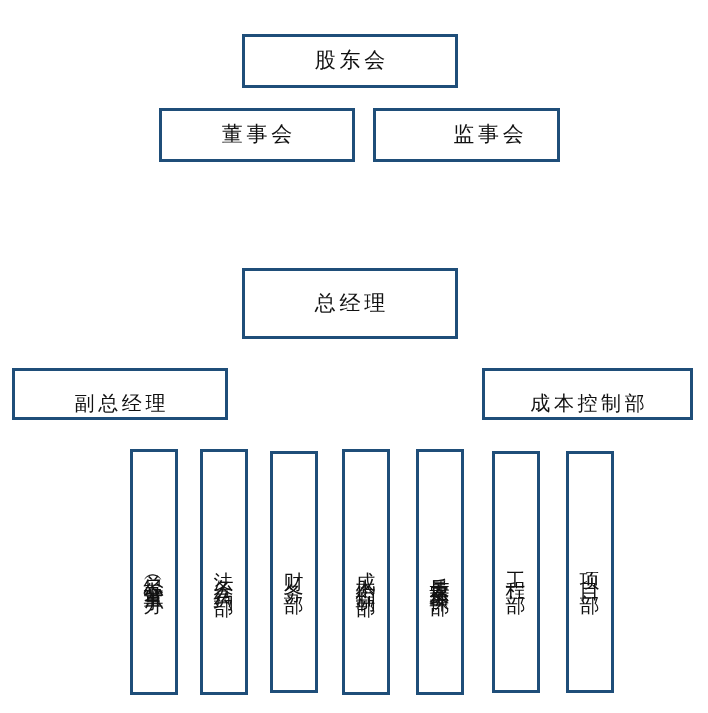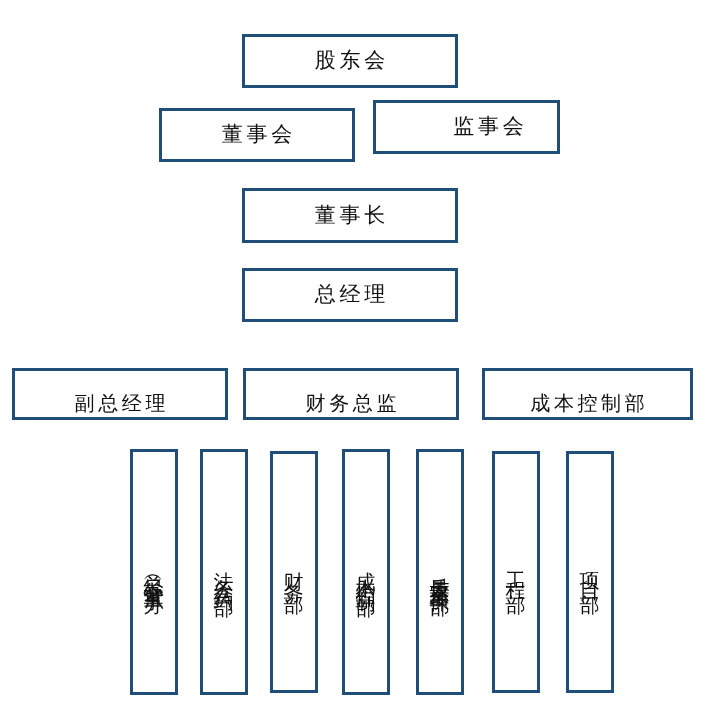--- a/index.html
+++ b/index.html
@@ -72,37 +72,31 @@
 
 <div id="org-chart">
 
   <div class="node h" style="left:242px; top:34px; width:216px; height:54px;">
     <span class="label">股东会</span>
   </div>
 
   <div class="node h" style="left:159px; top:108px; width:196px; height:54px;text-align:right;">
     <span class="label">董事会</span>
   </div>
-  <div class="node h" style="left:373px; top:100px; width:187px; height:54px;padding-left:44px;">
+  <div class="node h" style="left:373px; top:108px; width:187px; height:54px;padding-left:44px;">
     <span class="label">监事会</span>
   </div>
 
-  <div class="node h" style="left:242px; top:188px; width:216px; height:55px;">
-    <span class="label">董事长</span>
-  </div>
 
-  <div class="node h" style="left:242px; top:268px; width:216px; height:54px;">
+  <div class="node h" style="left:242px; top:268px; width:216px; height:71px;">
     <span class="label">总经理</span>
   </div>
 
   <div class="node h tier-exec" style="left:12px; top:368px; width:216px; height:52px;">
     <span class="label">副总经理</span>
-  </div>
-  <div class="node h tier-exec" style="left:243px; top:368px; width:216px; height:52px;">
-    <span class="label">财务总监</span>
   </div>
   <div class="node h tier-exec" style="left:482px; top:368px; width:211px; height:52px;">
     <span class="label">成本控制部</span>
   </div>
 
   <div class="node v" style="left:130px; top:449px; width:48px; height:246px;">
     <span class="label tight">总经办（董事办）</span>
   </div>
   <div class="node v" style="left:200px; top:449px; width:48px; height:246px;">
     <span class="label">法务合约部</span>

